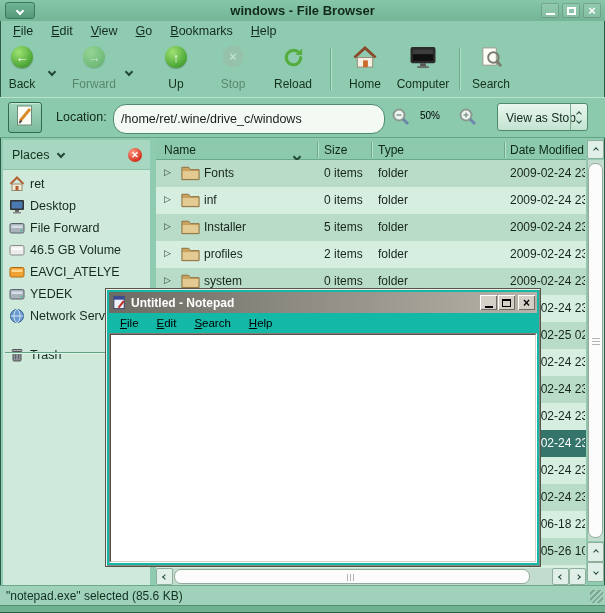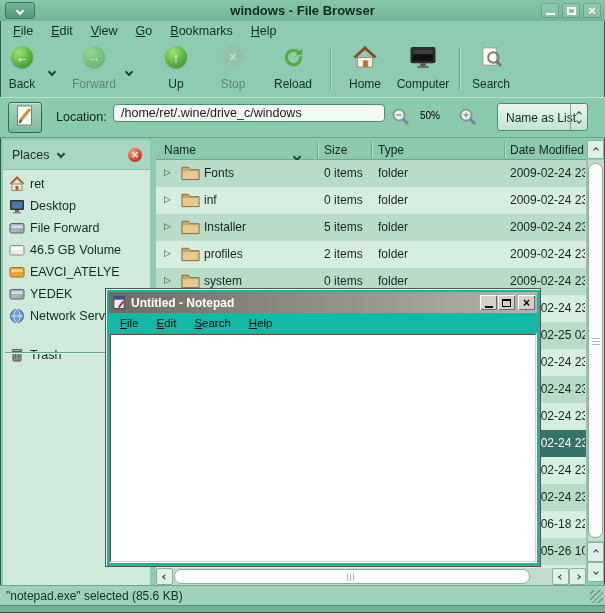--- a/index.html
+++ b/index.html
@@ -37,21 +37,21 @@
   .tb-chev { position:absolute; top:20px; }
   .circ { width:22px; height:22px; border-radius:50%; background:radial-gradient(circle at 35% 28%, #9fe274, #54ad3c 62%, #2f7d23); display:flex; align-items:center; justify-content:center; box-shadow:0 1px 1px rgba(0,0,0,.25); }
   .circ span { color:#fff; font-size:13px; font-weight:bold; line-height:1; }
   .stopbox { width:21px; height:21px; clip-path:polygon(30% 0,70% 0,100% 30%,100% 70%,70% 100%,30% 100%,0 70%,0 30%); background:#9fb8a8; color:#fff; font-weight:bold; font-size:12px; display:flex; align-items:center; justify-content:center; }
   .tb-sep { position:absolute; top:7px; width:2px; height:42px; border-left:1px solid #69a98c; border-right:1px solid #b7e0cb; }
 
   
   .locbar { position:absolute; left:0; top:97px; width:605px; height:41px; border-top:1px solid #b9e2cd; border-bottom:1px solid #63a384; background:#8ccaae; }
   .pencil-btn { position:absolute; left:8px; top:4px; width:34px; height:31px; background:linear-gradient(#a3d6bd,#7cba9d); border:1px solid #2f6b51; border-radius:3px; box-shadow:inset 0 1px 0 #c6e8d5; display:flex; align-items:center; justify-content:center; }
   .loc-label { position:absolute; left:56px; top:12px; font-size:12.5px; color:#10291b; }
-  .loc-input { position:absolute; left:113px; top:6px; width:272px; height:18px; background:#f2faf3; border:1px solid #4e8a6e; border-radius:4px; padding:0 7px; font-family:"Liberation Sans",sans-serif; font-size:12.5px; color:#1c1c1c; }
+  .loc-input { position:absolute; left:113px; top:6px; width:272px; height:30px; background:#f2faf3; border:1px solid #4e8a6e; border-radius:13px; padding:0 7px; font-family:"Liberation Sans",sans-serif; font-size:12.5px; color:#1c1c1c; }
   .zoomico { position:absolute; top:9px; }
   .zoom-level { position:absolute; left:420px; top:12px; font-size:10px; color:#000000; }
   .combo { position:absolute; left:497px; top:5px; width:91px; height:28px; background:linear-gradient(#e9f7ee,#c2e3d1); border:1px solid #4e8a6e; border-radius:3px; }
   .combo .cval { position:absolute; left:8px; top:7px; font-size:12px; color:#10291b; }
   .combo .steps { position:absolute; right:0; top:0; bottom:0; width:17px; border-left:1px solid #7bab92; display:flex; flex-direction:column; align-items:center; justify-content:center; gap:3px; }
 
   
   .sidebar { position:absolute; left:3px; top:140px; width:147px; height:445px; background:#cfe9db; }
   .sb-header { position:absolute; left:0; top:0; width:147px; height:30px; background:#a7d7c0; border-bottom:1px solid #8cc3a9; }
   .sb-header .sb-title { position:absolute; left:9px; top:8px; font-size:12.5px; color:#14301f; }
@@ -221,21 +221,21 @@
           <line x1="12" y1="12" x2="17" y2="17" stroke="#6f87a8" stroke-width="3"></line>
         </svg></span>
     <span class="zoom-level">50%</span>
     <span class="zoomico" style="left:458px;"><svg width="20" height="20" viewBox="0 0 20 20">
           <circle cx="8" cy="8" r="5.5" fill="#eef4f0" stroke="#8a9a90" stroke-width="2"></circle>
           <line x1="5.5" y1="8" x2="10.5" y2="8" stroke="#8a9a90" stroke-width="1.5"></line>
           <line x1="8" y1="5.5" x2="8" y2="10.5" stroke="#8a9a90" stroke-width="1.5"></line>
           <line x1="12" y1="12" x2="17" y2="17" stroke="#6f87a8" stroke-width="3"></line>
         </svg></span>
     <div class="combo">
-      <span class="cval">Name as List</span>
+      <span class="cval">View as Stop</span>
       <span class="steps">
           <span class="chv up sm"></span>
           <span class="chv down sm"></span>
         </span>
     </div>
   </div>
 
   <div class="sidebar">
     <div class="sb-header">
       <span class="sb-title">Places</span>

